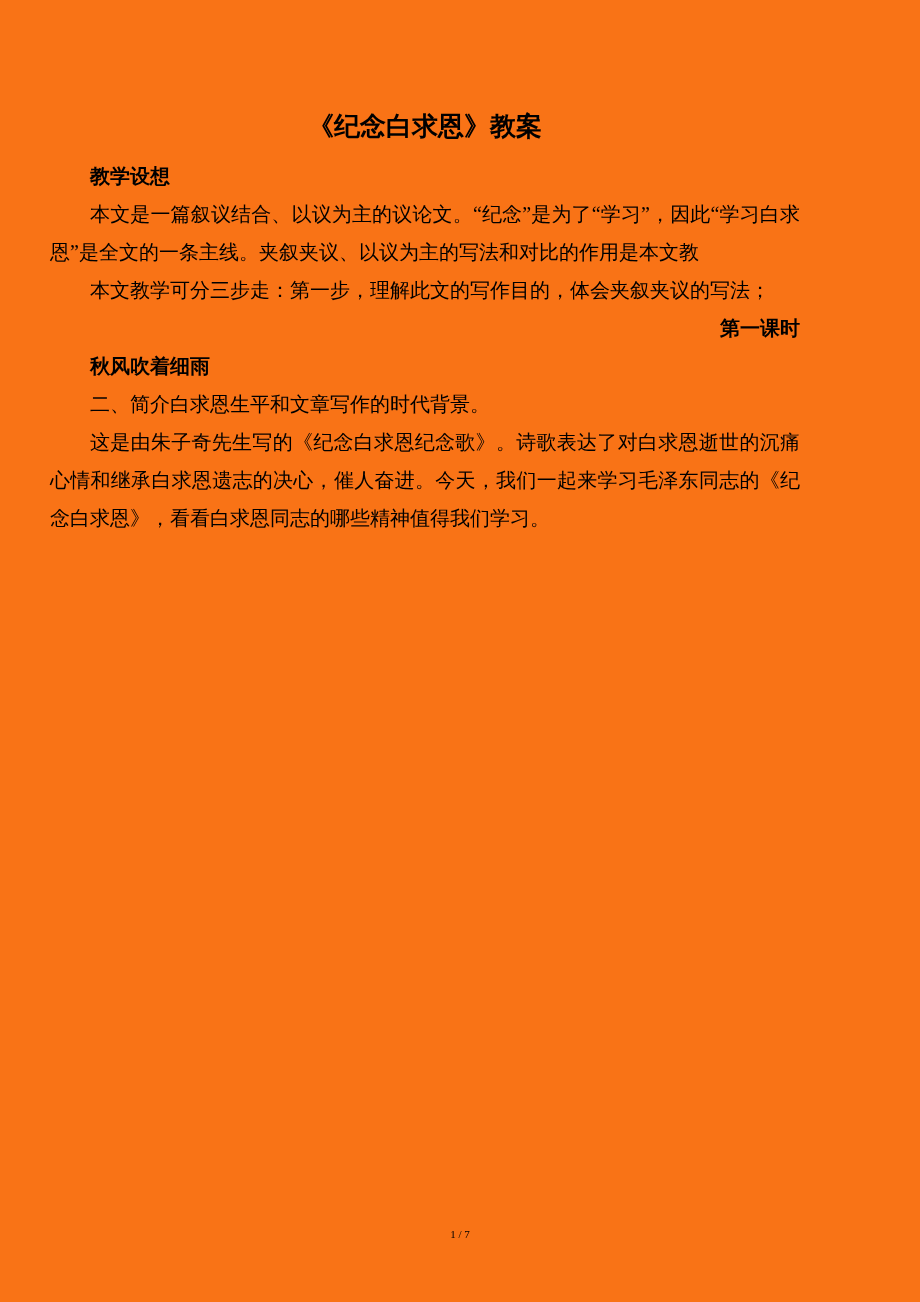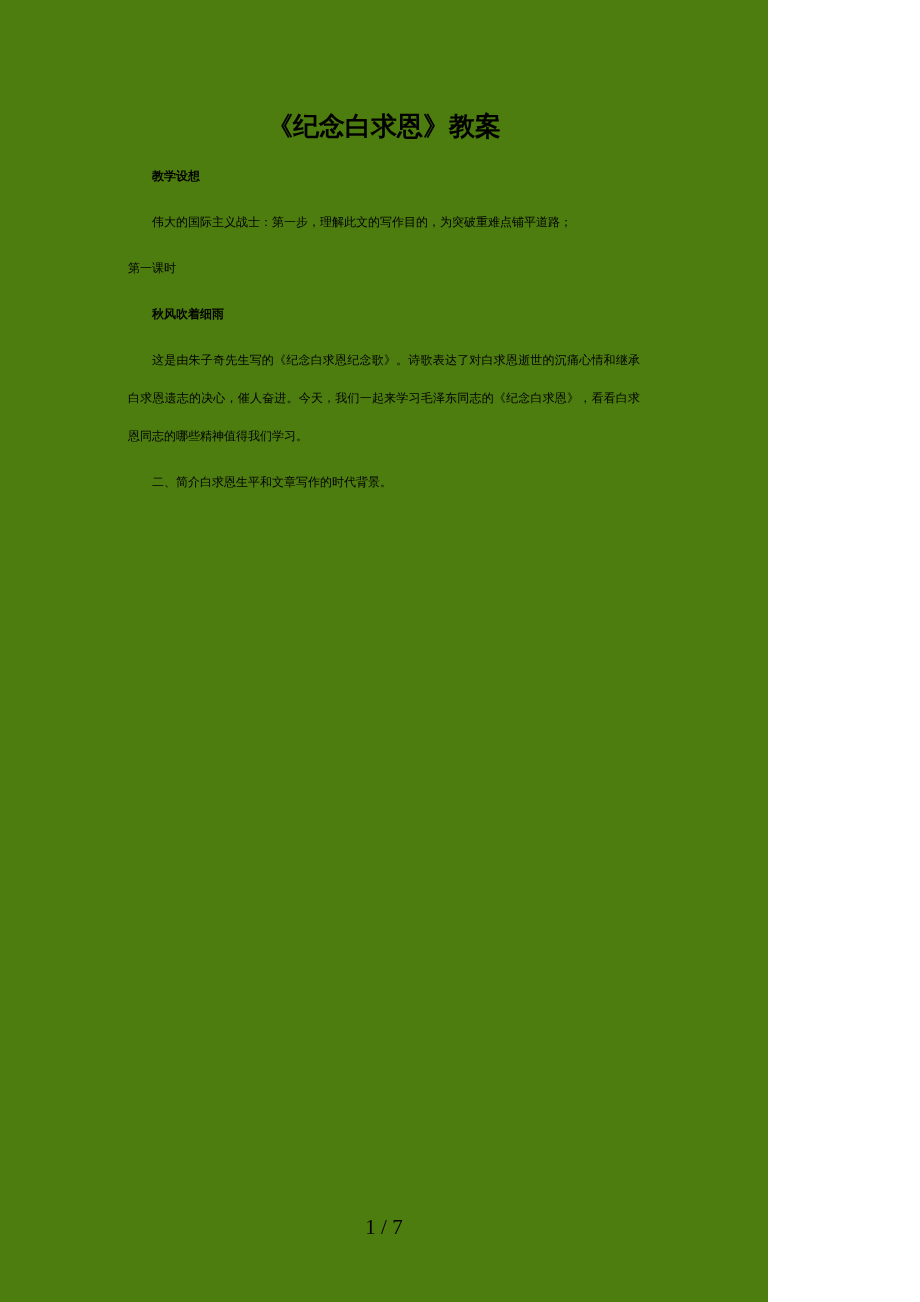--- a/index.html
+++ b/index.html
@@ -2,88 +2,89 @@
 <html><head>
 <meta charset="utf-8">
 <style>
   html, body {
     margin: 0;
     padding: 0;
     background: #ffffff;
   }
   .page {
     position: relative;
-    width: 768px;
+    width: 920px;
     height: 1302px;
     box-sizing: border-box;
-    background: #4d7c0f;
+    background: #f97316;
     color: #000000;
     font-family: "Liberation Serif", "DejaVu Serif", serif;
-    padding: 105px 120px 0 120px;
+    padding: 105px 120px 0 50px;
     overflow: hidden;
   }
   .doc-title {
     font-size: 26px;
     font-weight: bold;
     text-align: center;
     line-height: 44px;
     margin: 0 0 8px 0;
   }
   .block {
-    font-size: 12px;
+    font-size: 20px;
     line-height: 38px;
     text-align: justify;
-    margin: 8px;
+    margin: 0;
     word-break: break-all;
   }
   .heading {
     font-weight: bold;
     text-indent: 2em;
   }
   .para {
     text-indent: 2em;
   }
   .poem {
     text-indent: 4em;
   }
   .center-heading {
-    font-weight: normal;
-    text-align: left;
+    font-weight: bold;
+    text-align: right;
     text-indent: 0;
   }
   .footer {
     position: absolute;
     left: 0;
     right: 0;
     bottom: 62px;
     text-align: center;
-    font-size: 21px;
+    font-size: 11px;
     color: #000000;
   }
 </style>
 </head>
 <body>
 
 <div class="page">
 
   <h1 class="doc-title">《纪念白求恩》教案</h1>
 
   <p class="block heading">教学设想</p>
 
+  <p class="block para">本文是一篇叙议结合、以议为主的议论文。“纪念”是为了“学习”，因此“学习白求恩”是全文的一条主线。夹叙夹议、以议为主的写法和对比的作用是本文教</p>
 
 
-  <p class="block para">伟大的国际主义战士：第一步，理解此文的写作目的，为突破重难点铺平道路；</p>
+  <p class="block para">本文教学可分三步走：第一步，理解此文的写作目的，体会夹叙夹议的写法；</p>
 
 
   <p class="block center-heading">第一课时</p>
 
   <p class="block heading">秋风吹着细雨</p>
 
 
 
+  <p class="block para">二、简介白求恩生平和文章写作的时代背景。</p>
+
   <p class="block para">这是由朱子奇先生写的《纪念白求恩纪念歌》。诗歌表达了对白求恩逝世的沉痛心情和继承白求恩遗志的决心，催人奋进。今天，我们一起来学习毛泽东同志的《纪念白求恩》，看看白求恩同志的哪些精神值得我们学习。</p>
-
-  <p class="block para">二、简介白求恩生平和文章写作的时代背景。</p>
 
 
   <div class="footer">1 / 7</div>
 
 </div>
 
 </body></html>

